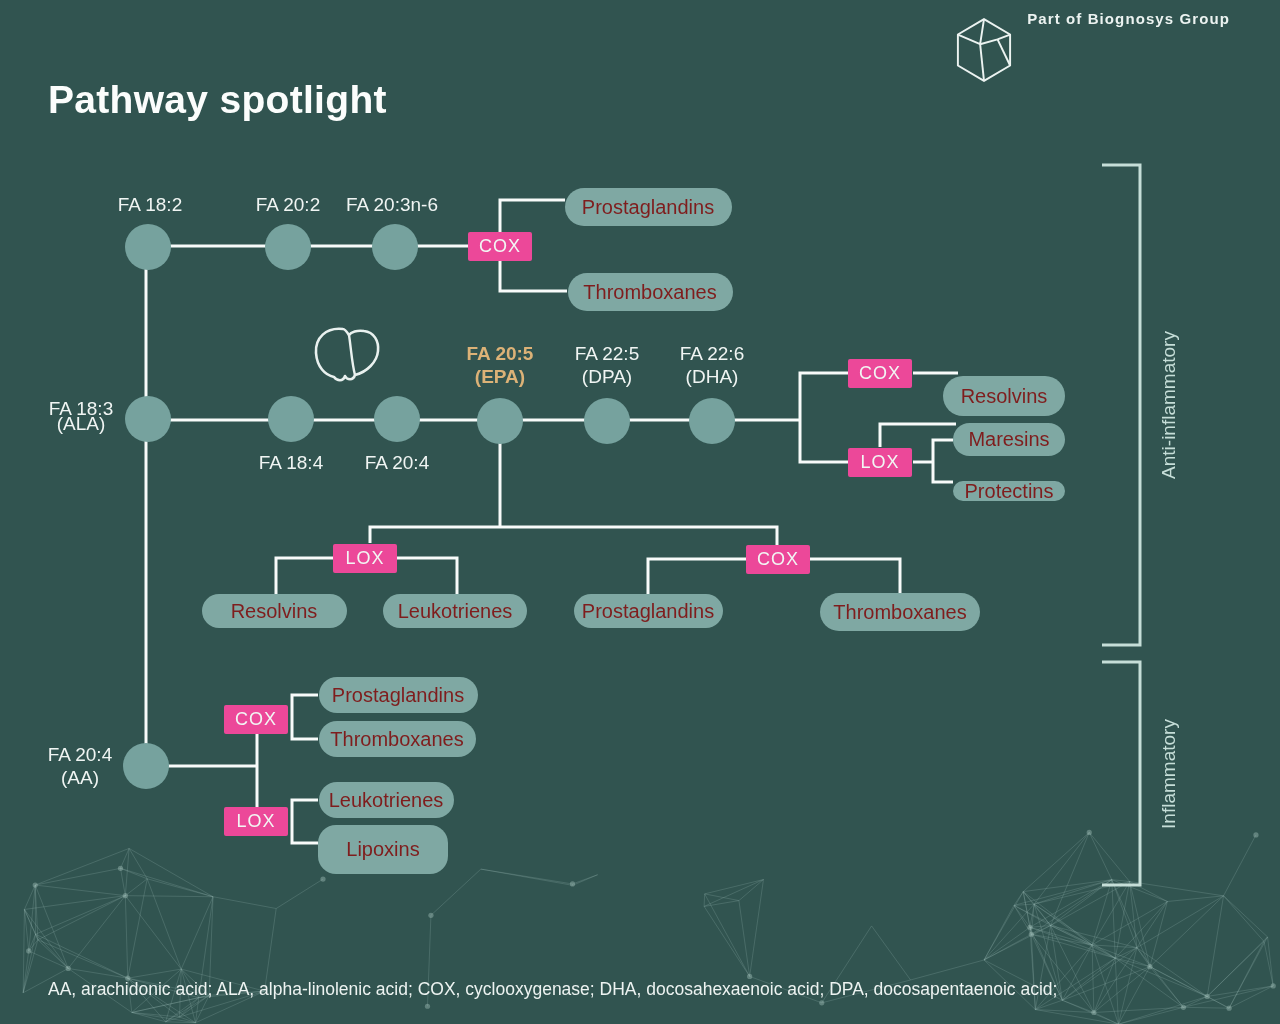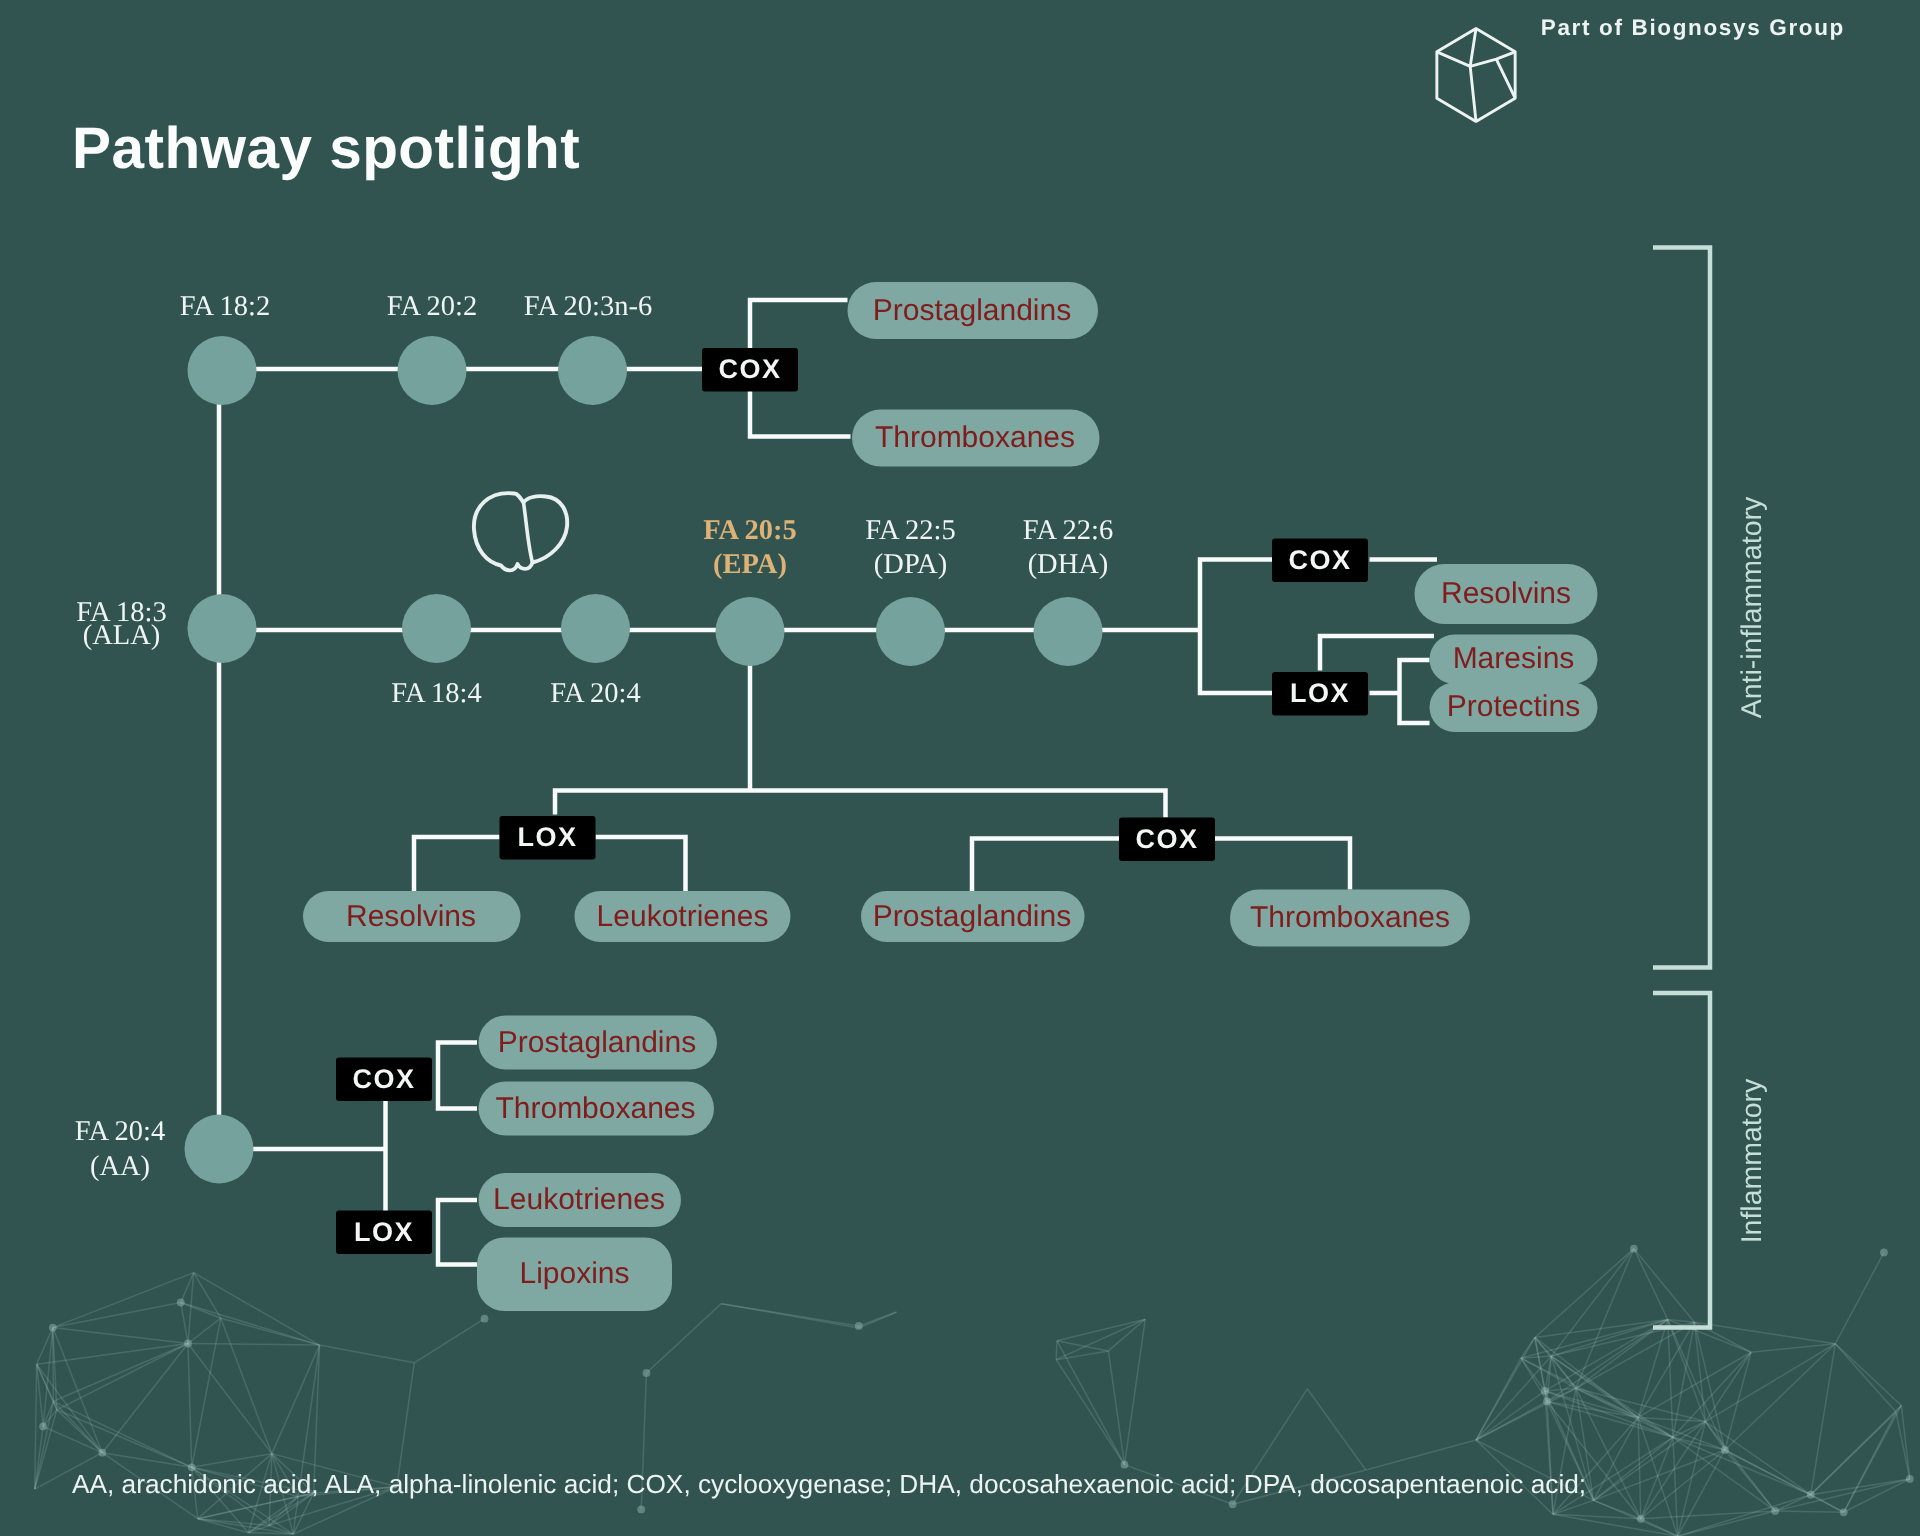--- a/index.html
+++ b/index.html
@@ -7,23 +7,23 @@
          font-family:"Liberation Sans",sans-serif;}
   #diagram-svg{position:absolute;left:0;top:0;z-index:1;}
   #overlay{position:absolute;left:0;top:0;width:1280px;height:1024px;z-index:2;}
   .title{position:absolute;left:48px;top:78px;font-size:39px;font-weight:700;color:#fbfdfc;letter-spacing:.3px;}
   .logo{position:absolute;right:50px;top:16px;display:flex;align-items:flex-start;z-index:3;}
   .logo-text{text-align:right;color:#ecf3f1;margin-left:14px;}
   .brand{font-size:37px;font-weight:300;letter-spacing:5px;line-height:46px;}
   .brand-sub{font-size:15px;font-weight:700;letter-spacing:1.1px;margin-top:-6px;}
   .pill{position:absolute;background:#7fa8a3;color:#7f1d1d;display:flex;align-items:center;
         justify-content:center;font-size:20px;white-space:nowrap;}
-  .enzyme{position:absolute;width:64px;height:29px;background:#000000;color:#f2f6f4;display:flex;
-        align-items:center;justify-content:center;font-size:18px;letter-spacing:1px;border-radius:2px;font-weight:bold;}
-  .nlabel{position:absolute;transform:translate(-50%,-50%);color:#f0f5f3;font-size:19px;white-space:nowrap;font-family:Liberation Serif, serif;}
+  .enzyme{position:absolute;width:64px;height:29px;background:#ec4899;color:#f2f6f4;display:flex;
+        align-items:center;justify-content:center;font-size:18px;letter-spacing:1px;border-radius:2px;}
+  .nlabel{position:absolute;transform:translate(-50%,-50%);color:#f0f5f3;font-size:19px;white-space:nowrap;}
   .nlabel.hl{color:#dcb277;font-weight:700;}
   .blabel{position:absolute;color:#c6ded8;font-size:19px;white-space:nowrap;
         transform:translate(-50%,-50%) rotate(-90deg);}
   .footnote{position:absolute;left:48px;top:924px;color:#edf3f1;font-size:17.5px;line-height:26px;
         white-space:pre-wrap;z-index:2;}
 </style>
 </head>
 <body>
 
 <div id="stage">
@@ -347,21 +347,21 @@
       <div class="logo-text">
         <div class="brand-sub">Part of Biognosys Group</div>
       </div>
     </div>
 
     <div id="dyn">
         <div class="pill" style="left: 564.5px; top: 188px; width: 167px; height: 38px; border-radius: 19px;">Prostaglandins</div>
         <div class="pill" style="left: 567.5px; top: 273px; width: 165px; height: 38px; border-radius: 19px;">Thromboxanes</div>
         <div class="pill" style="left: 943px; top: 376px; width: 122px; height: 40px; border-radius: 20px;">Resolvins</div>
         <div class="pill" style="left: 953px; top: 422.5px; width: 112px; height: 33px; border-radius: 16.5px;">Maresins</div>
-        <div class="pill" style="left: 953px; top: 455px; width: 112px; height: 33px; border-radius: 16.5px; text-align: right;">Protectins</div>
+        <div class="pill" style="left: 953px; top: 481px; width: 112px; height: 20px; border-radius: 16.5px; text-align: right;">Protectins</div>
         <div class="pill" style="left: 201.5px; top: 594px; width: 145px; height: 34px; border-radius: 17px;">Resolvins</div>
         <div class="pill" style="left: 383px; top: 594px; width: 144px; height: 34px; border-radius: 17px;">Leukotrienes</div>
         <div class="pill" style="left: 573.5px; top: 594px; width: 149px; height: 34px; border-radius: 17px;">Prostaglandins</div>
         <div class="pill" style="left: 820px; top: 593px; width: 160px; height: 38px; border-radius: 19px;">Thromboxanes</div>
         <div class="pill" style="left: 318.5px; top: 677px; width: 159px; height: 36px; border-radius: 18px;">Prostaglandins</div>
         <div class="pill" style="left: 318.5px; top: 721px; width: 157px; height: 36px; border-radius: 18px;">Thromboxanes</div>
         <div class="pill" style="left: 318.5px; top: 782px; width: 135px; height: 36px; border-radius: 18px;">Leukotrienes</div>
         <div class="pill" style="left: 318px; top: 825px; width: 130px; height: 49px; border-radius: 18px;">Lipoxins</div>
         <div class="enzyme" style="left: 468px; top: 231.5px;">COX</div>
         <div class="enzyme" style="left: 848px; top: 358.5px;">COX</div>

